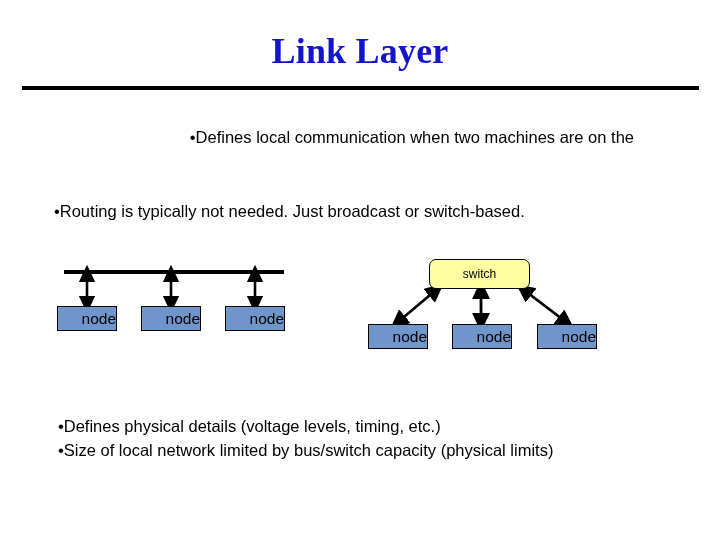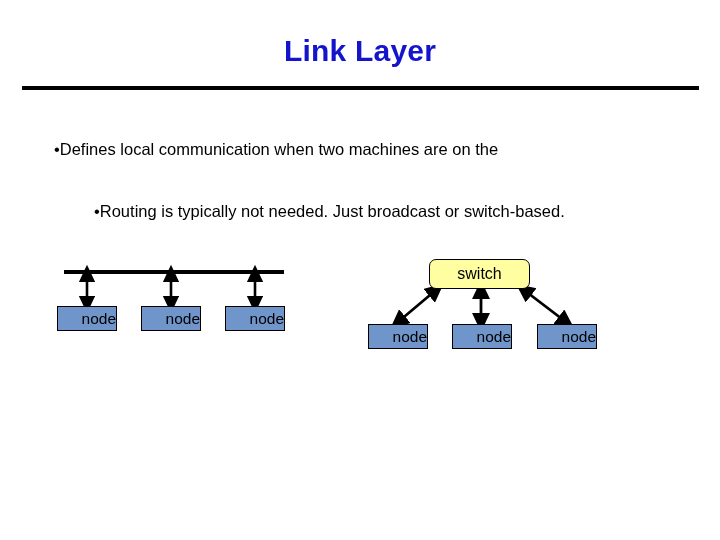--- a/index.html
+++ b/index.html
@@ -24,26 +24,27 @@
     background: #ffffff;
   }
 
   
   #slide-title {
     position: absolute;
     left: 0;
     top: 34px;
     width: 720px;
     text-align: center;
-    font-size: 30px;
+    font-size: 36px;
     font-weight: bold;
     color: #1414cc;
     letter-spacing: 0.2px;
     line-height: 34px;
     white-space: nowrap;
+    font-family: Liberation Serif, serif;
   }
 
   #title-rule {
     position: absolute;
     left: 22px;
     top: 86px;
     width: 677px;
     height: 4px;
     background: #000000;
   }
@@ -51,29 +52,29 @@
   
   .bullet-block {
     position: absolute;
     font-size: 16.5px;
     line-height: 23px;
     color: #000000;
   }
 
   #bullet-1 {
     left: 54px;
-    top: 138px;
+    top: 126px;
     width: 580px;
+    text-align: right;
   }
 
   #bullet-2 {
     left: 54px;
     top: 200px;
     width: 600px;
-    margin-left: 40px;
   }
 
   #bullets-bottom {
     left: 58px;
     top: 414px;
     width: 640px;
     line-height: 24px;
   }
 
   .bullet-line {
@@ -107,21 +108,21 @@
     position: absolute;
     left: 429px;
     top: 13px;
     width: 101px;
     height: 30px;
     background: #ffffa2;
     border: 1px solid #000000;
     border-radius: 7px;
     box-sizing: border-box;
     text-align: center;
-    font-size: 16px;
+    font-size: 12px;
     line-height: 28px;
     color: #000000;
   }
 
   svg.overlay {
     position: absolute;
     left: 0;
     top: 0;
     width: 720px;
     height: 120px;
@@ -187,14 +188,18 @@
     </div>
     <div class="node-box" style="left:452px; top:78px;">
       <span>node</span>
     </div>
     <div class="node-box" style="left:537px; top:78px;">
       <span>node</span>
     </div>
 
   </div>
 
+  <div class="bullet-block" id="bullets-bottom">
+    <span class="bullet-line">•Defines physical details (voltage levels, timing, etc.)</span>
+    <span class="bullet-line">•Size of local network limited by bus/switch capacity (physical limits)</span>
+  </div>
 
 </div>
 
 </body></html>

